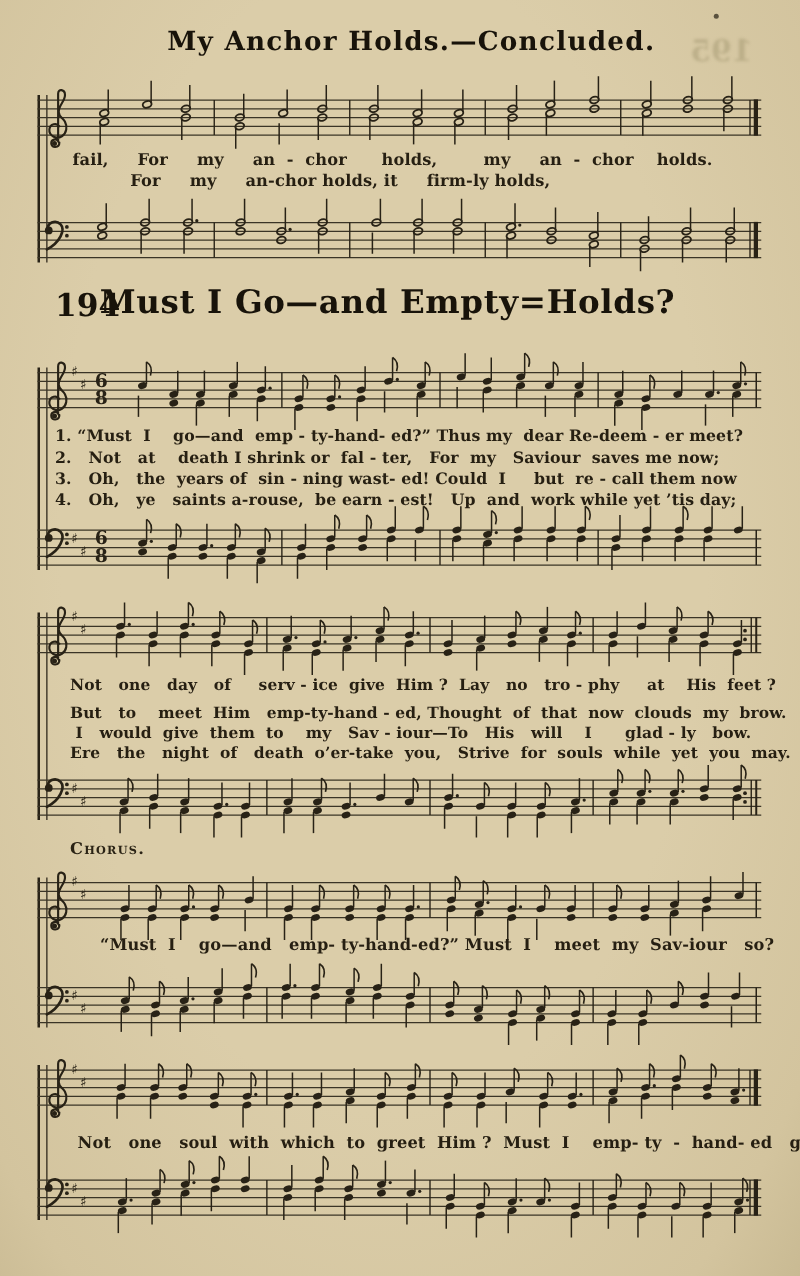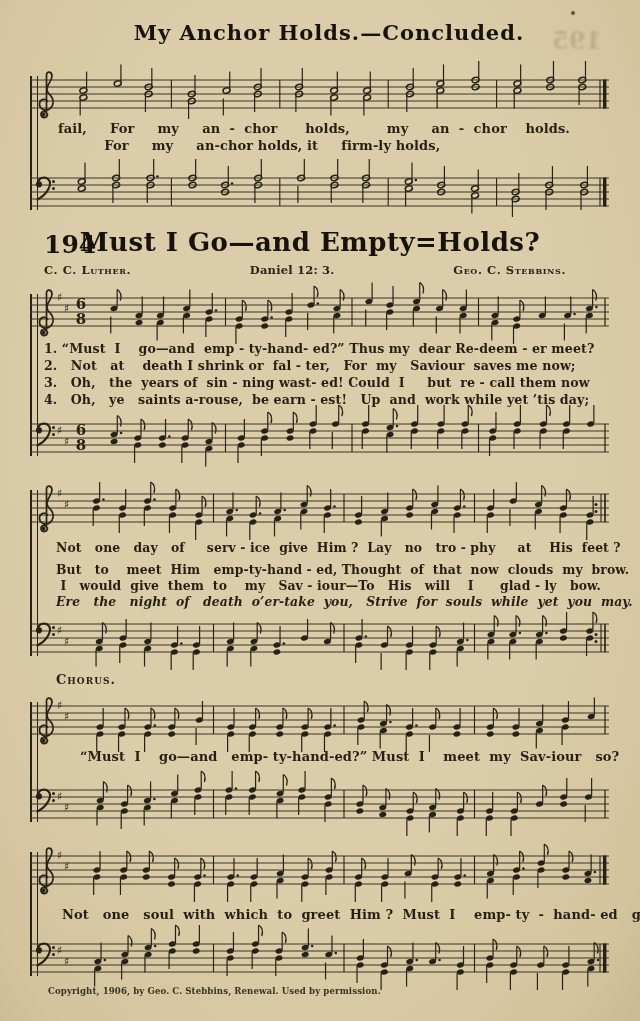--- a/index.html
+++ b/index.html
@@ -207,25 +207,20 @@
       <line x1="524.4342276118387" x2="524.4342276118387" y1="34" y2="16" stroke="#282216" stroke-width="1.2"></line>
       <line x1="518.0342276118386" x2="518.0342276118386" y1="43" y2="60" stroke="#282216" stroke-width="1.2"></line>
       <ellipse cx="556.2090920841442" cy="35" rx="3.6" ry="2.6" transform="rotate(-18 556.2090920841442 35)" fill="none" stroke="#282216" stroke-width="1.5"></ellipse>
       <ellipse cx="556.2090920841442" cy="42" rx="3.6" ry="2.6" transform="rotate(-18 556.2090920841442 42)" fill="none" stroke="#282216" stroke-width="1.5"></ellipse>
       <line x1="559.4090920841443" x2="559.4090920841443" y1="34" y2="16" stroke="#282216" stroke-width="1.2"></line>
       <line x1="553.0090920841442" x2="553.0090920841442" y1="43" y2="60" stroke="#282216" stroke-width="1.2"></line>
     </svg>
 
   <div class="abs hymn-number">194</div>
   <div class="abs hymn-title">Must I Go—and Empty=Holds?</div>
-  <div class="abs attrib-row">
-    <span>C. C. Luther.</span>
-    <span class="attrib-mid">Daniel 12: 3.</span>
-    <span>Geo. C. Stebbins.</span>
-  </div>
 
   <div class="abs sys-bar" style="left:30px; top:294px; height:162px;"></div>
   <svg class="abs staff" style="left:28px; top:270px;" width="584" height="80">
       <line x1="2" x2="581" y1="28" y2="28" stroke="#3a3426" stroke-width="1"></line>
       <line x1="2" x2="581" y1="35" y2="35" stroke="#3a3426" stroke-width="1"></line>
       <line x1="2" x2="581" y1="42" y2="42" stroke="#3a3426" stroke-width="1"></line>
       <line x1="2" x2="581" y1="49" y2="49" stroke="#3a3426" stroke-width="1"></line>
       <line x1="2" x2="581" y1="56" y2="56" stroke="#3a3426" stroke-width="1"></line>
       <g transform="translate(8,28)" stroke="#282216" fill="none" stroke-width="1.7" stroke-linecap="round">
         <path d="M11.5,34 C11.5,38.5 5,39 5,34.5 C5,31.5 9,30.5 10.5,33 L10.5,-5 C10.5,-9.5 16,-8.5 16,-4 C16,1 11,4 11,9.5 C11,13.5 14.5,14.5 16,17.5 C18,21 17.5,26.5 13.5,29 C9,31.8 3,28.5 3.5,23.5 C4,19 9.5,18 11.5,21"></path>
@@ -548,21 +543,21 @@
       <path d="M538.4616377177675,23 q5.5,3.5 3.2,11" stroke="#282216" fill="none" stroke-width="1.3"></path>
       <line x1="532.0616377177674" x2="532.0616377177674" y1="50" y2="67" stroke="#282216" stroke-width="1.2"></line>
       <ellipse cx="561.9345730227977" cy="49" rx="3.6" ry="2.6" transform="rotate(-18 561.9345730227977 49)" fill="#282216"></ellipse>
       <ellipse cx="561.9345730227977" cy="56" rx="3.6" ry="2.6" transform="rotate(-18 561.9345730227977 56)" fill="#282216"></ellipse>
       <line x1="565.1345730227978" x2="565.1345730227978" y1="48" y2="30" stroke="#282216" stroke-width="1.2"></line>
       <line x1="558.7345730227977" x2="558.7345730227977" y1="57" y2="74" stroke="#282216" stroke-width="1.2"></line>
     </svg>
   <div class="abs lyric lyric-sm" style="left:56px; top:540px;">Not   one   day   of     serv - ice  give  Him ?  Lay   no   tro - phy     at    His  feet ?</div>
   <div class="abs lyric lyric-sm" style="left:56px; top:562px;">But   to    meet  Him   emp-ty-hand - ed, Thought  of  that  now  clouds  my  brow.</div>
   <div class="abs lyric lyric-sm" style="left:56px; top:578px;"> I   would  give  them  to    my   Sav - iour—To   His   will    I      glad - ly   bow.</div>
-  <div class="abs lyric lyric-sm" style="left:56px; top:594px;font-style:italic;">Ere   the   night  of   death  o’er-take  you,   Strive  for  souls  while  yet  you  may.</div>
+  <div class="abs lyric lyric-sm" style="left:56px; top:594px;">Ere   the   night  of   death  o’er-take  you,   Strive  for  souls  while  yet  you  may.</div>
   <svg class="abs staff" style="left:28px; top:596px;" width="584" height="80">
       <line x1="2" x2="581" y1="28" y2="28" stroke="#3a3426" stroke-width="1"></line>
       <line x1="2" x2="581" y1="35" y2="35" stroke="#3a3426" stroke-width="1"></line>
       <line x1="2" x2="581" y1="42" y2="42" stroke="#3a3426" stroke-width="1"></line>
       <line x1="2" x2="581" y1="49" y2="49" stroke="#3a3426" stroke-width="1"></line>
       <line x1="2" x2="581" y1="56" y2="56" stroke="#3a3426" stroke-width="1"></line>
       <g transform="translate(7,28)">
         <circle cx="4" cy="6.3" r="3.1" fill="#282216"></circle>
         <path d="M3.5,6.5 C2,0 9.5,-2.5 13.5,1.5 C17.5,5.8 13,16 2.5,21.5" stroke="#282216" fill="none" stroke-width="2.1" stroke-linecap="round"></path>
         <circle cx="18.5" cy="3.5" r="1.5" fill="#282216"></circle>
@@ -1100,15 +1095,14 @@
       <line x1="540.914142093717" x2="540.914142093717" y1="48" y2="30" stroke="#282216" stroke-width="1.2"></line>
       <line x1="534.5141420937169" x2="534.5141420937169" y1="57" y2="74" stroke="#282216" stroke-width="1.2"></line>
       <ellipse cx="562.9994276092947" cy="45.5" rx="3.6" ry="2.6" transform="rotate(-18 562.9994276092947 45.5)" fill="#282216"></ellipse>
       <ellipse cx="562.9994276092947" cy="52.5" rx="3.6" ry="2.6" transform="rotate(-18 562.9994276092947 52.5)" fill="#282216"></ellipse>
       <line x1="566.1994276092947" x2="566.1994276092947" y1="44.5" y2="26.5" stroke="#282216" stroke-width="1.2"></line>
       <path d="M566.1994276092947,26.5 q5.5,3.5 3.2,11" stroke="#282216" fill="none" stroke-width="1.3"></path>
       <line x1="559.7994276092946" x2="559.7994276092946" y1="53.5" y2="70.5" stroke="#282216" stroke-width="1.2"></line>
       <circle cx="569.9994276092947" cy="44" r="1.3" fill="#282216"></circle>
     </svg>
 
-  <div class="abs copyright">Copyright, 1906, by Geo. C. Stebbins, Renewal.   Used by permission.</div>
 
 </div>
 
 </body></html>

